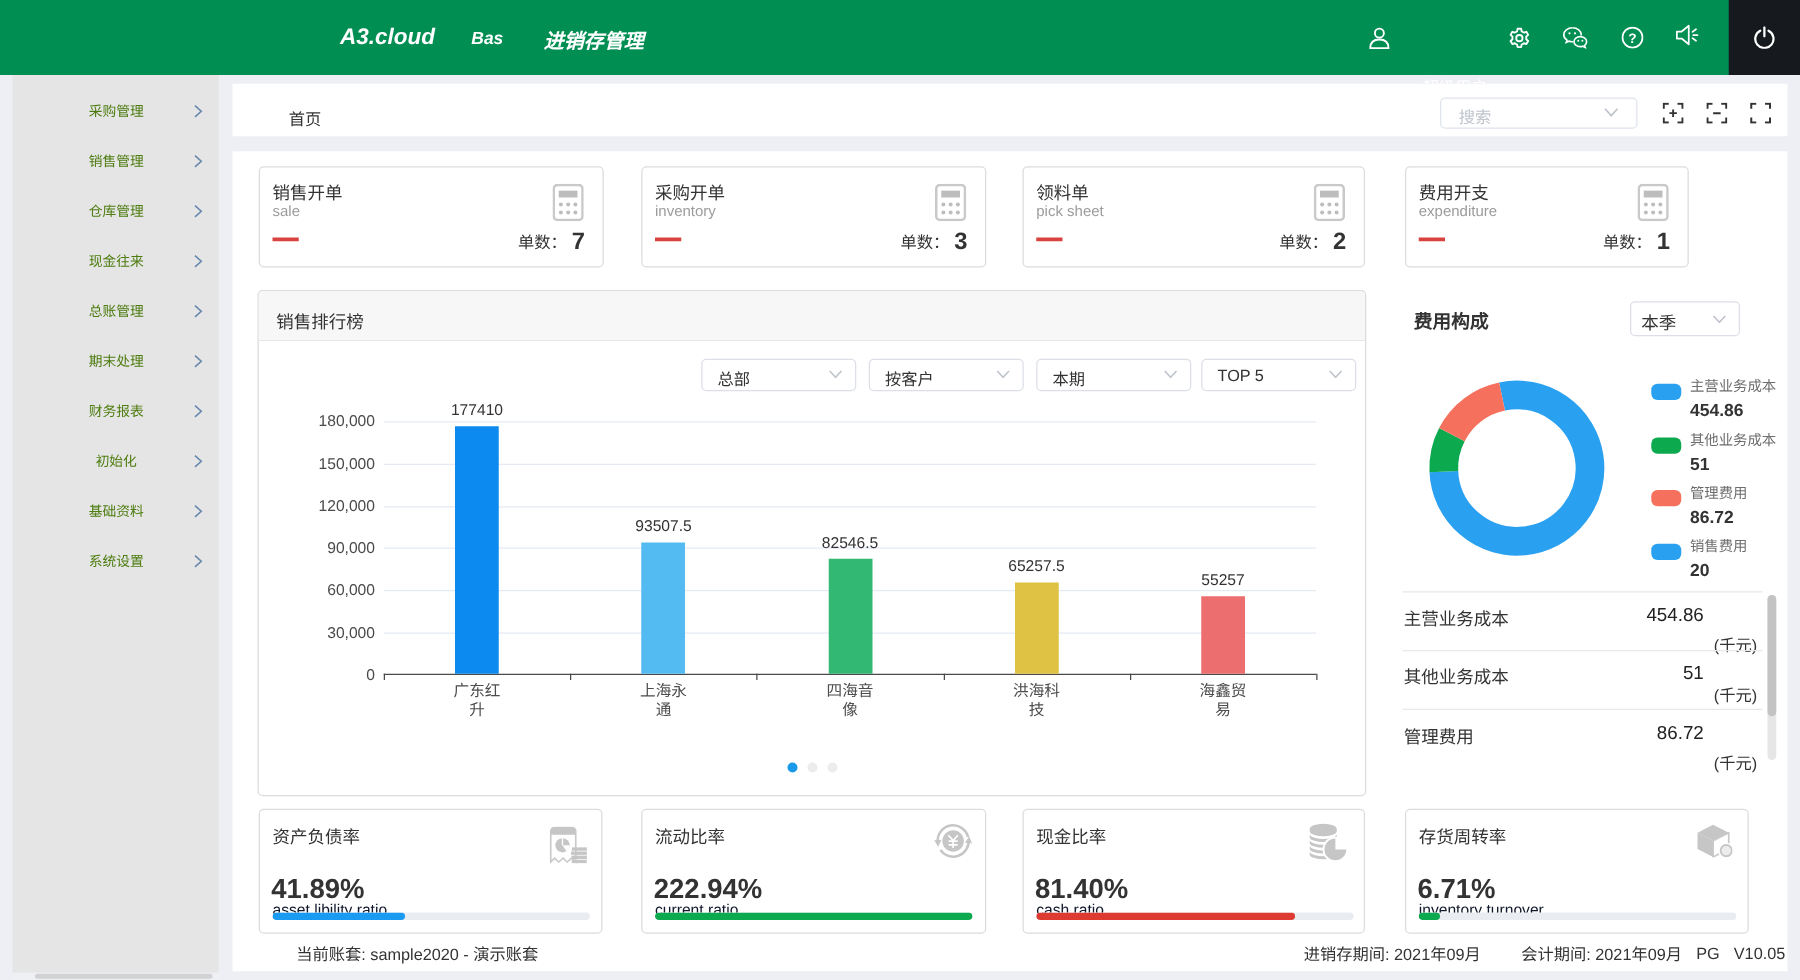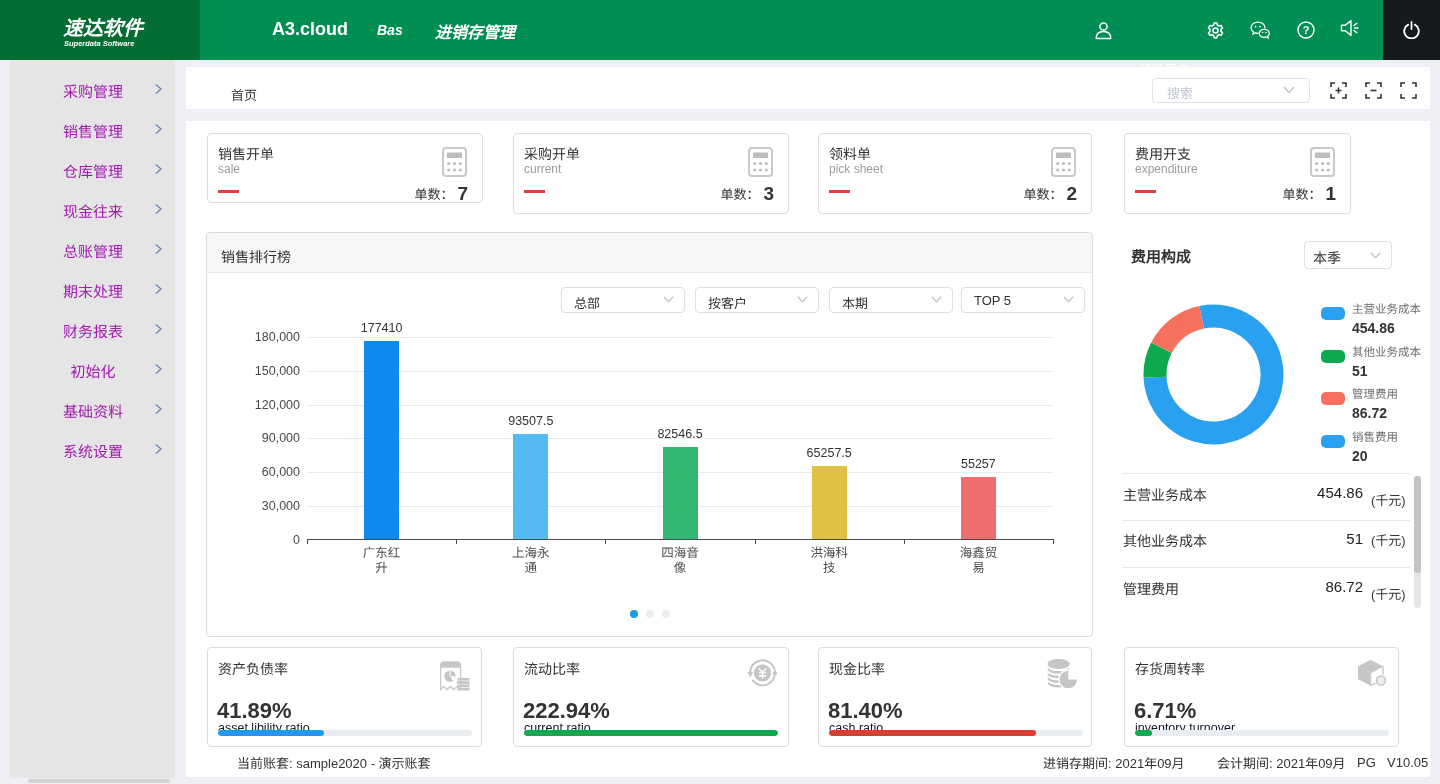--- a/index.html
+++ b/index.html
@@ -7,28 +7,28 @@
   html,body { width:1440px; height:784px; overflow:hidden; }
   body { font-family:"Liberation Sans", sans-serif; background:#edeff4; position:relative; }
   .abs { position:absolute; }
 
   
   #header { position:absolute; left:0; top:0; width:1440px; height:60px; background:#008e53; }
   #hdr-left { position:absolute; left:0; top:0; width:200px; height:60px; background:#046d33; }
   #logo-cn { position:absolute; left:63px; top:12px; width:90px; color:#fff; font-size:20px; font-weight:bold; font-style:italic; letter-spacing:0px; white-space:nowrap; }
   #logo-en { position:absolute; left:64px; top:39px; color:#fff; font-size:7.5px; font-weight:bold; font-style:italic; white-space:nowrap; }
   #hdr-black { position:absolute; right:0; top:0; width:57px; height:60px; background:#16191d; }
-  .nav-a3 { position:absolute; left:272px; top:19px; color:#fff; font-size:18px; font-weight:bold; }
+  .nav-a3 { position:absolute; left:272px; top:19px; color:#fff; font-size:18px; font-weight:bold; font-style:italic; }
   .nav-bas { position:absolute; left:377px; top:22px; color:#fff; font-size:14px; font-weight:bold; font-style:italic; }
   .nav-jxc { position:absolute; left:435px; top:19px; color:#fff; font-size:16px; font-weight:bold; font-style:italic;text-align:center; }
   .hdr-user { position:absolute; left:1138px; top:23px; color:#fff; font-size:13px;margin-top:36px; }
 
   
   #sidebar { position:absolute; left:10px; top:60px; width:165px; height:718px; background:#e5e5e5; }
-  .menu-item { position:absolute; left:62px; width:62px; text-align:center; font-size:15px; color:#a21caf; white-space:nowrap; }
+  .menu-item { position:absolute; left:62px; width:62px; text-align:center; font-size:11px; color:#4d7c0f; white-space:nowrap; }
   .menu-arrow { position:absolute; left:152px; width:12px; height:12px; }
   #sb-hscroll { position:absolute; left:10px; top:779px; width:165px; height:5px; background:#eef0f4; }
   #sb-thumb { position:absolute; left:18px; top:0; width:142px; height:4px; background:#d2d2d2; border-radius:2px; }
 
   
   #crumb-bar { position:absolute; left:186px; top:67px; width:1244px; height:42px; background:#fff; }
   #crumb { position:absolute; left:231px; top:85px; font-size:13px; color:#333; }
   #main { position:absolute; left:186px; top:121px; width:1244px; height:656px; background:#fff; }
 
   
@@ -59,41 +59,37 @@
   .dot { position:absolute; width:8px; height:8px; border-radius:50%; }
 
   
   #fee-title { position:absolute; left:1131px; top:245px; font-size:15px; color:#333; font-weight:bold; }
   .leg-sw { position:absolute; left:1321px; width:24px; height:13px; border-radius:5px; }
   .leg-lb { position:absolute; left:1352px; font-size:11.5px; color:#6e6e6e; white-space:nowrap; }
   .leg-v { position:absolute; left:1352px; font-size:14px; font-weight:bold; color:#333; }
   .frow-line { position:absolute; left:1122px; width:288px; height:1px; background:#e8e8e8; }
   .frow-lb { position:absolute; left:1123px; font-size:14px; color:#333; }
   .frow-v { position:absolute; left:1200px; width:163px; text-align:right; font-size:15px; color:#222; }
-  .frow-u { position:absolute; left:1371px; font-size:13px; color:#333; }
+  .frow-u { position:absolute; left:1371px; font-size:13px; color:#333;margin-top:16px; }
 
   
   .b-title { position:absolute; left:10px; top:10px; font-size:14px; color:#333; }
   .b-sub { position:absolute; left:10px; top:29px; font-size:12.5px; color:#0f172a;margin-top:44px; }
   .b-val { position:absolute; left:9px; top:50px; font-size:22px; font-weight:bold; color:#333; }
   .b-track { position:absolute; left:10px; top:82px; width:254px; height:6px; border-radius:3px; background:#e9edf2; overflow:hidden; }
   .b-fill { position:absolute; left:0; top:0; height:6px; border-radius:3px; }
   .b-icon { position:absolute; right:11px; top:13px; }
 
   
   .foot { position:absolute; font-size:13px; color:#333; top:753px;margin-left:30px; }
 </style>
 </head>
 <body>
 
 <div id="header">
-  <div id="hdr-left">
-    <div id="logo-cn">速达软件</div>
-    <div id="logo-en">Superdata Software</div>
-  </div>
   <div class="nav-a3">A3.cloud</div>
   <div class="nav-bas">Bas</div>
   <div class="nav-jxc">进销存管理</div>
   <div class="hdr-user">超级用户</div>
   <div id="hdr-black"></div>
 </div>
 
 <div id="sidebar"></div>
 <div class="menu-item" style="top:80px">采购管理</div>
 <svg class="menu-arrow" style="top:83px" width="12" height="12" viewBox="0 0 12 12">
@@ -184,41 +180,41 @@
     <path d="M8.5 5.5 V11.5 M5.5 8.5 H11.5" stroke="#333" stroke-width="1.5"></path>
   </svg>
 <svg class="abs" style="left:1365px;top:82px" width="17" height="17" viewBox="0 0 17 17">
     <path d="M1 5 V1 H5 M12 1 H16 V5 M16 12 V16 H12 M5 16 H1 V12" fill="none" stroke="#333" stroke-width="1.6"></path>
     <path d="M5.5 8.5 H11.5" stroke="#333" stroke-width="1.6"></path>
   </svg>
 <svg class="abs" style="left:1400px;top:82px" width="17" height="17" viewBox="0 0 17 17">
     <path d="M1 5 V1 H5 M12 1 H16 V5 M16 12 V16 H12 M5 16 H1 V12" fill="none" stroke="#333" stroke-width="1.6"></path>
   </svg>
 
-<div class="card" style="left:207px;top:133px;width:276px;height:70px">
+<div class="card" style="left:207px;top:133px;width:276px;height:81px">
 <div class="c-title">销售开单</div>
 <div class="c-sub">sale</div>
 <div class="c-dash"></div>
 <div class="c-count">单数：<b>7</b></div>
 <svg class="calc" width="25" height="30" viewBox="0 0 25 30">
 <rect x="1" y="1" width="23" height="28" rx="3" fill="#fff" stroke="#c9c9c9" stroke-width="2"></rect>
 <rect x="5" y="5.5" width="15" height="5.5" fill="#bdbdbd"></rect>
 <g fill="#bdbdbd">
 <circle cx="6.7" cy="16.5" r="1.6"></circle>
         <circle cx="12.5" cy="16.5" r="1.6"></circle>
         <circle cx="18.3" cy="16.5" r="1.6"></circle>
 <circle cx="6.7" cy="23" r="1.6"></circle>
         <circle cx="12.5" cy="23" r="1.6"></circle>
         <circle cx="18.3" cy="23" r="1.6"></circle>
 </g>
     </svg>
 </div>
 <div class="card" style="left:513px;top:133px;width:276px;height:81px">
 <div class="c-title">采购开单</div>
-<div class="c-sub">current</div>
+<div class="c-sub">inventory</div>
 <div class="c-dash"></div>
 <div class="c-count">单数：<b>3</b></div>
 <svg class="calc" width="25" height="30" viewBox="0 0 25 30">
 <rect x="1" y="1" width="23" height="28" rx="3" fill="#fff" stroke="#c9c9c9" stroke-width="2"></rect>
 <rect x="5" y="5.5" width="15" height="5.5" fill="#bdbdbd"></rect>
 <g fill="#bdbdbd">
 <circle cx="6.7" cy="16.5" r="1.6"></circle>
         <circle cx="12.5" cy="16.5" r="1.6"></circle>
         <circle cx="18.3" cy="16.5" r="1.6"></circle>
 <circle cx="6.7" cy="23" r="1.6"></circle>

